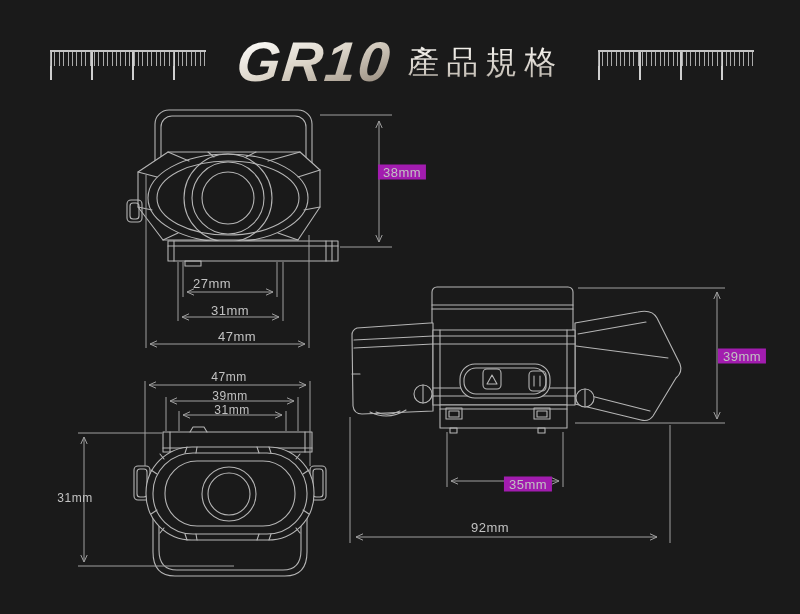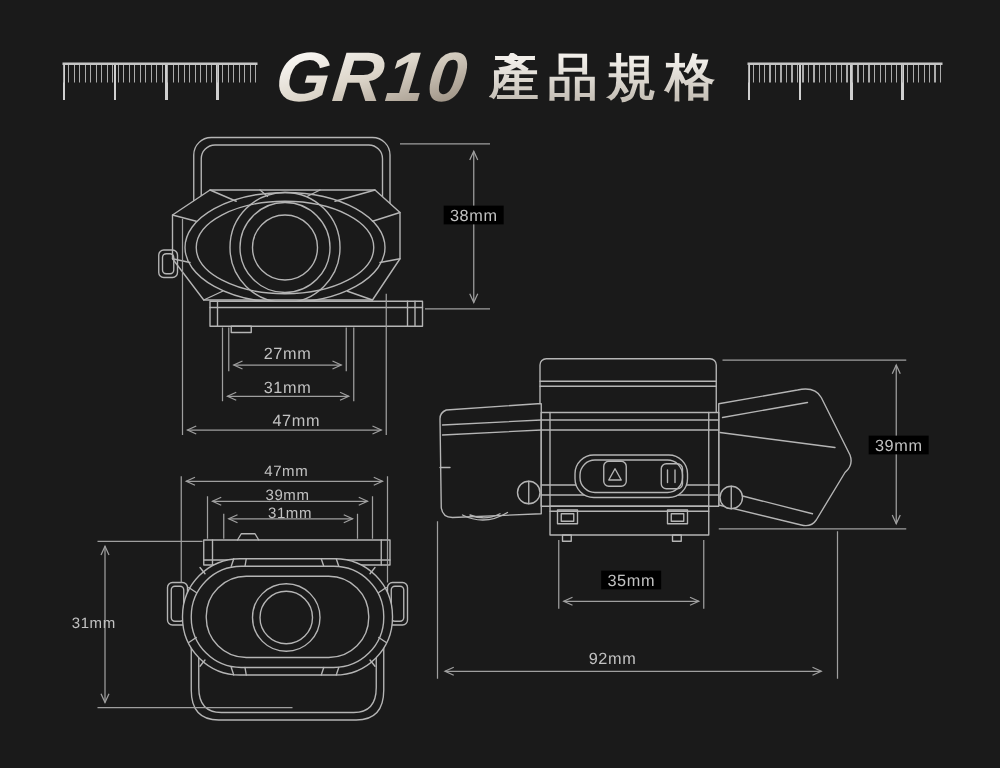--- a/index.html
+++ b/index.html
@@ -15,21 +15,21 @@
     display:flex;align-items:center;justify-content:center;gap:16px;
   }
   .gr10{
     font-style:italic;font-weight:900;font-size:56px;line-height:1;
     letter-spacing:2px;transform:skewX(-6deg);
     background:linear-gradient(160deg,#fdfcfa 8%,#dcd5c9 48%,#93saf 0) ;
     background:linear-gradient(160deg,#fdfcfa 8%,#dcd5c9 48%,#94887a 96%);
     -webkit-background-clip:text;background-clip:text;color:transparent;
   }
   .cjk{
-    font-weight:700;font-size:40px;line-height:1;letter-spacing:7px;
+    font-weight:400;font-size:32px;line-height:1;letter-spacing:7px;
     background:linear-gradient(180deg,#f1eee9 15%,#c7c1b8 90%);
     -webkit-background-clip:text;background-clip:text;color:transparent;
   }
   
   .ruler{
     position:absolute;top:50px;width:156px;height:30px;
     border-top:2px solid #c6c6c6;
     background-image:
       repeating-linear-gradient(90deg,#ababab 0 1px,transparent 1px 4.4px),
       repeating-linear-gradient(90deg,#cfcfcf 0 2px,transparent 2px 41px);
@@ -44,21 +44,21 @@
     fill:none;stroke:#b5b5b5;stroke-width:1.1;stroke-linejoin:round;stroke-linecap:round;
   }
   .art .bgfill{fill:#1a1a1a;}
   .dims path,.dims line{fill:none;stroke:#9f9f9f;stroke-width:1;}
   
   .dim-label{
     position:absolute;transform:translate(-50%,-50%);
     color:#c2c2c2;font-size:13px;letter-spacing:.5px;white-space:nowrap;
   }
   .dim-label.small{font-size:12px;}
-  .dim-label.on-line{background:#000000;padding:0 5px;}
+  .dim-label.on-line{background:#a21caf;padding:0 5px;margin-left:23px;}
 </style>
 </head>
 <body>
 
 <div class="stage">
 
   <div class="title-row">
     <span class="gr10">GR10</span>
     <span class="cjk">產品規格</span>
   </div>
@@ -238,26 +238,26 @@
     <path d="M447,432 V487"></path>
       <path d="M563,432 V487"></path>
     <path d="M451,481 H559" marker-start="url(#arr)" marker-end="url(#arr)"></path>
 
     <path d="M350,417 V543"></path>
       <path d="M670,425 V543"></path>
     <path d="M356,537 H657" marker-start="url(#arr)" marker-end="url(#arr)"></path>
   </svg>
 
   <div class="dim-label on-line" style="left:379px;top:172px">38mm</div>
-  <div class="dim-label" style="left:230px;top:283px">27mm</div>
+  <div class="dim-label" style="left:212px;top:283px">27mm</div>
   <div class="dim-label" style="left:230px;top:310px">31mm</div>
   <div class="dim-label" style="left:237px;top:336px">47mm</div>
 
   <div class="dim-label small" style="left:229px;top:377px">47mm</div>
   <div class="dim-label small" style="left:230px;top:396px">39mm</div>
   <div class="dim-label small" style="left:232px;top:410px">31mm</div>
   <div class="dim-label small" style="left:75px;top:498px">31mm</div>
 
   <div class="dim-label on-line" style="left:719px;top:356px">39mm</div>
-  <div class="dim-label on-line" style="left:505px;top:464px">35mm</div>
+  <div class="dim-label on-line" style="left:505px;top:484px">35mm</div>
   <div class="dim-label" style="left:490px;top:527px">92mm</div>
 
 </div>
 
 </body></html>

